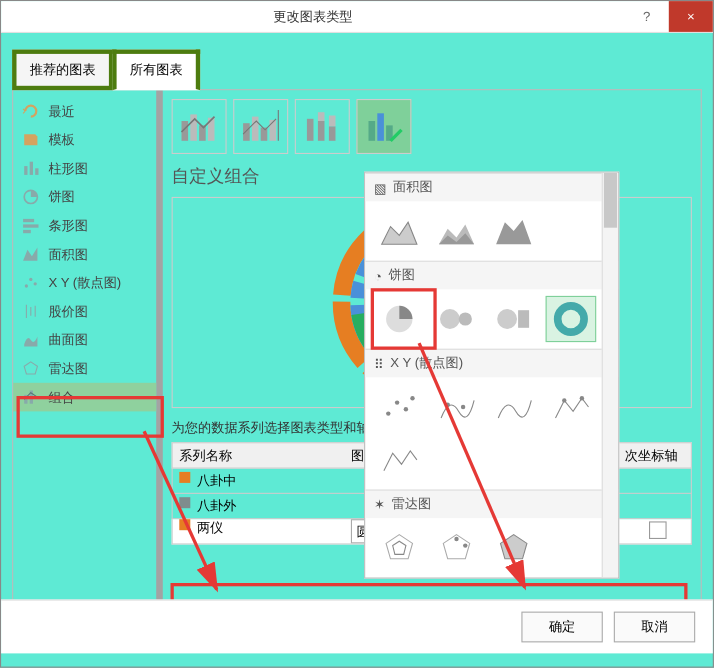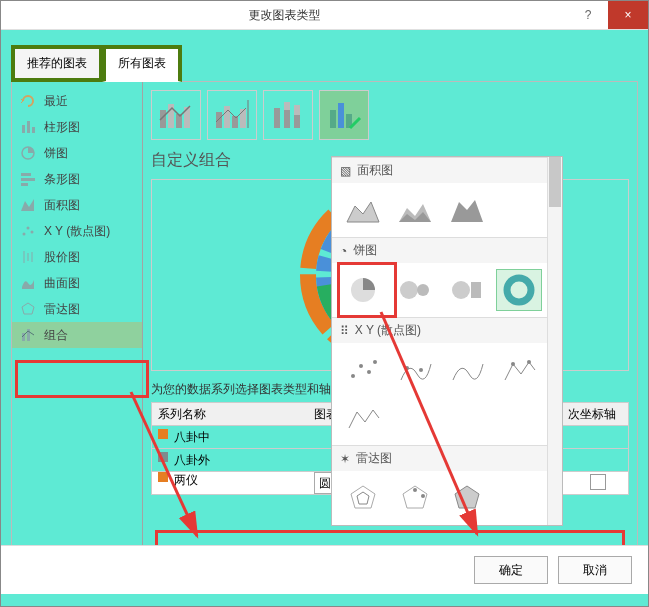--- a/index.html
+++ b/index.html
@@ -7,21 +7,21 @@
 .titlebar{height:28px;background:#fff;display:flex;align-items:center;border-bottom:1px solid #e0e0e0}
 .titlebar .title{flex:1;text-align:center;color:#333}
 .titlebar .help{width:40px;text-align:center;color:#666;cursor:pointer}
 .titlebar .close{width:40px;height:28px;background:#c0392b;color:#fff;display:flex;align-items:center;justify-content:center;cursor:pointer}
 .body{padding:8px 10px 0 10px;height:calc(100% - 28px - 48px);box-sizing:border-box;position:relative}
 .tabs{display:flex;margin-top:6px}
 .tab{padding:6px 12px;border:4px solid #4d7c0f;background:#f5f5f5;cursor:pointer;position:relative;top:1px}
 .tab.active{background:#fff;border-bottom:1px solid #fff;z-index:2}
 .tab + .tab{margin-left:-1px}
 .content{border:1px solid #bbb;height:480px;display:flex}
-.sidebar{width:130px;border-right:1px solid #a3a3a3;padding-top:6px}
+.sidebar{width:130px;border-right:6px solid #a3a3a3;padding-top:6px}
 .side-item{display:flex;align-items:center;height:26px;padding:0 8px;gap:8px;cursor:pointer;color:#444}
 .side-item.sel{background:#8fd19e}
 .side-icon{width:16px;height:16px;display:inline-block}
 .main{flex:1;padding:8px;position:relative}
 .subtype-row{display:flex;gap:6px;margin-bottom:10px}
 .subtype{width:48px;height:48px;border:1px solid #ccc;display:flex;align-items:center;justify-content:center;cursor:pointer}
 .subtype.sel{background:#7fd09a}
 .section-title{font-size:16px;color:#555;margin:4px 0 8px 0}
 .preview{border:1px solid #ccc;height:190px;position:relative;overflow:hidden}
 .grid-label{margin-top:10px;color:#333}
@@ -76,20 +76,26 @@
 
       <div class="side-item">
             <span class="side-icon"><svg width="16" height="16">
                 <path d="M3,8 A5,5 0 1,1 8,13" fill="none" stroke="#d4a360" stroke-width="2"></path>
                 <path d="M3,8 L1,6 M3,8 L1,10" stroke="#d4a360"></path>
               </svg></span>
             <span>最近</span>
           </div>
           <div class="side-item">
             <span class="side-icon"><svg width="16" height="16">
+                <path d="M2,3 h10 l2,2 v8 h-12 z" fill="#d4a360"></path>
+              </svg></span>
+            <span>模板</span>
+          </div>
+          <div class="side-item">
+            <span class="side-icon"><svg width="16" height="16">
                 <rect x="2" y="6" width="3" height="8" fill="#8aa"></rect>
                 <rect x="7" y="2" width="3" height="12" fill="#8aa"></rect>
                 <rect x="12" y="8" width="3" height="6" fill="#8aa"></rect>
               </svg></span>
             <span>柱形图</span>
           </div>
           <div class="side-item">
             <span class="side-icon"><svg width="16" height="16">
                 <circle cx="8" cy="8" r="6" fill="none" stroke="#8aa" stroke-width="1.5"></circle>
                 <path d="M8,8 L8,2 A6,6 0 0,1 14,8 Z" fill="#8aa"></path>

